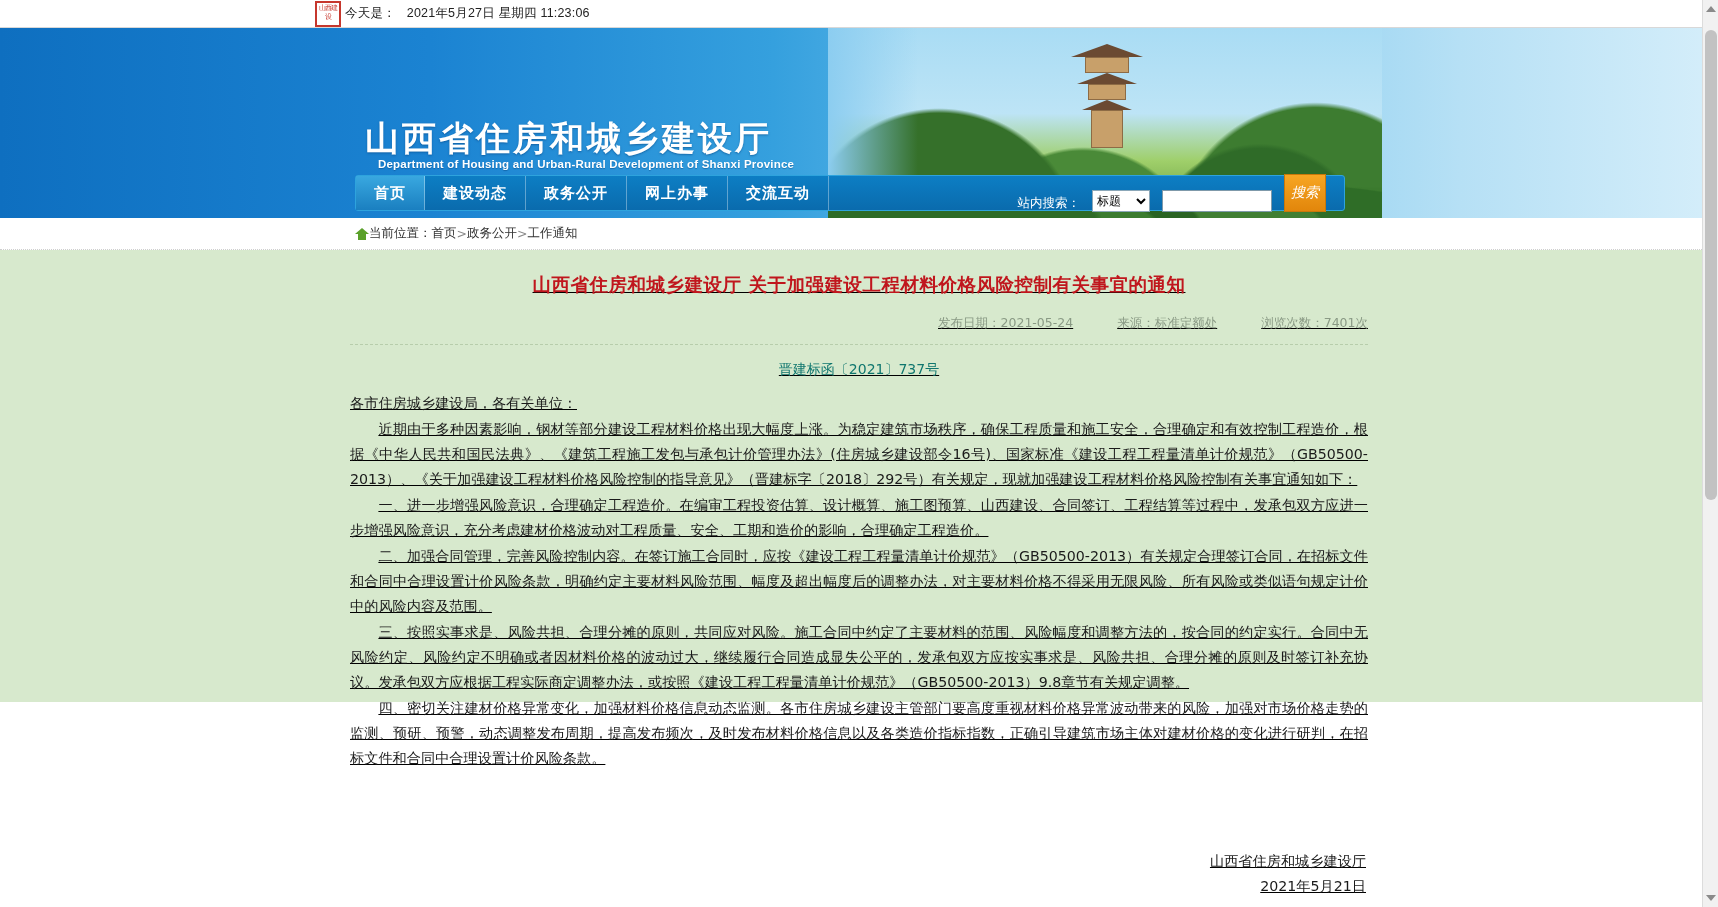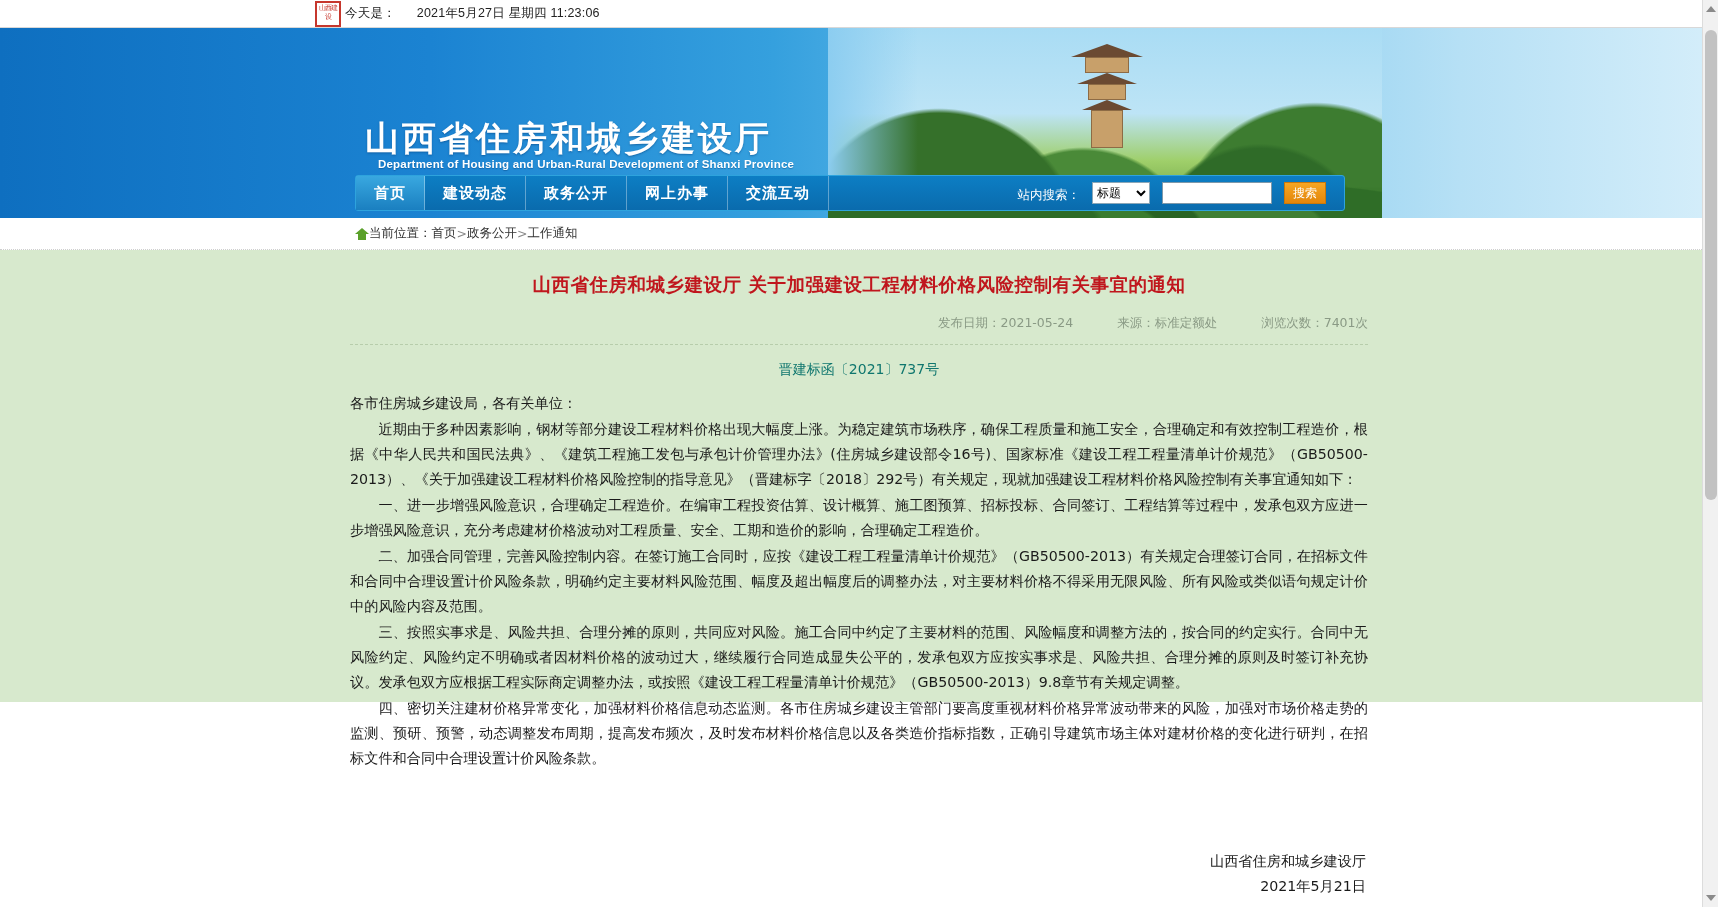--- a/index.html
+++ b/index.html
@@ -16,21 +16,21 @@
     background: #ffffff;
     border-bottom: 1px solid #d8d8d8;
     display: flex;
     align-items: center;
     position: relative;
   }
   .topbar-inner {
     display: flex;
     align-items: center;
     margin-left: 345px;
-    gap: 21px;
+    gap: 11px;
     justify-content: center;
   }
   .seal {
     width: 26px; height: 26px;
     background: #ffffff;
     border: 2px solid #c6372d;
     color: #c6372d;
     font-size: 7px;
     line-height: 9px;
     text-align: center;
@@ -169,28 +169,29 @@
   }
   .search-input {
     height: 22px;
     width: 110px;
     border: 1px solid #7f99aa;
     background: #ffffff;
     font-size: 12px;
     padding: 0 4px;
   }
   .search-btn {
-    height: 22px;
+    height: 38px;
     width: 42px;
     background: linear-gradient(to bottom, #f7a623, #e2860b);
     border: 1px solid #c9780a;
     color: #ffffff;
-    font-size: 12px;
+    font-size: 14px;
     cursor: pointer;
     font-family: "DejaVu Sans", sans-serif;
+    font-style: italic;
   }
   
   .crumbbar {
     height: 32px;
     background: #ffffff;
     border-bottom: 1px dotted #cfcfcf;
     display: flex;
     align-items: center;
   }
   .crumb-inner {
@@ -214,20 +215,21 @@
     content: ""; position: absolute; left: 3px; top: 7px;
     width: 8px; height: 6px; background: #5aa02a;
   }
   .crumb-link { color: #333; text-decoration: none; cursor: pointer; }
   .crumb-sep { color: #888; }
   
   .content {
     background: #d7e9cd;
     height: 452px;
     position: relative;
+    text-decoration: underline;
   }
   .doc {
     margin: 0 auto;
     width: 1018px;
     padding-top: 22px;
   }
   .doc-title {
     text-align: center;
     color: #c0161d;
     font-size: 18.5px;
@@ -372,21 +374,21 @@
       <span>浏览次数：7401次</span>
     </div>
 
     <div class="divider"></div>
 
     <div class="doc-number">晋建标函〔2021〕737号</div>
 
     <div class="doc-body">
       <p>各市住房城乡建设局，各有关单位：</p>
       <p class="indent">近期由于多种因素影响，钢材等部分建设工程材料价格出现大幅度上涨。为稳定建筑市场秩序，确保工程质量和施工安全，合理确定和有效控制工程造价，根据《中华人民共和国民法典》、《建筑工程施工发包与承包计价管理办法》(住房城乡建设部令16号)、国家标准《建设工程工程量清单计价规范》（GB50500-2013）、《关于加强建设工程材料价格风险控制的指导意见》（晋建标字〔2018〕292号）有关规定，现就加强建设工程材料价格风险控制有关事宜通知如下：</p>
-      <p class="indent">一、进一步增强风险意识，合理确定工程造价。在编审工程投资估算、设计概算、施工图预算、招标投标、合同签订、工程结算等过程中，发承包双方应进一步增强风险意识，充分考虑建材价格波动对工程质量、安全、工期和造价的影响，合理确定工程造价。</p>
+      <p class="indent">一、进一步增强风险意识，合理确定工程造价。在编审工程投资估算、设计概算、施工图预算、山西建设、合同签订、工程结算等过程中，发承包双方应进一步增强风险意识，充分考虑建材价格波动对工程质量、安全、工期和造价的影响，合理确定工程造价。</p>
       <p class="indent">二、加强合同管理，完善风险控制内容。在签订施工合同时，应按《建设工程工程量清单计价规范》（GB50500-2013）有关规定合理签订合同，在招标文件和合同中合理设置计价风险条款，明确约定主要材料风险范围、幅度及超出幅度后的调整办法，对主要材料价格不得采用无限风险、所有风险或类似语句规定计价中的风险内容及范围。</p>
       <p class="indent">三、按照实事求是、风险共担、合理分摊的原则，共同应对风险。施工合同中约定了主要材料的范围、风险幅度和调整方法的，按合同的约定实行。合同中无风险约定、风险约定不明确或者因材料价格的波动过大，继续履行合同造成显失公平的，发承包双方应按实事求是、风险共担、合理分摊的原则及时签订补充协议。发承包双方应根据工程实际商定调整办法，或按照《建设工程工程量清单计价规范》（GB50500-2013）9.8章节有关规定调整。</p>
       <p class="indent">四、密切关注建材价格异常变化，加强材料价格信息动态监测。各市住房城乡建设主管部门要高度重视材料价格异常波动带来的风险，加强对市场价格走势的监测、预研、预警，动态调整发布周期，提高发布频次，及时发布材料价格信息以及各类造价指标指数，正确引导建筑市场主体对建材价格的变化进行研判，在招标文件和合同中合理设置计价风险条款。</p>
     </div>
 
     <div class="signature">
       <div>山西省住房和城乡建设厅</div>
       <div>2021年5月21日</div>
     </div>
   </div>

